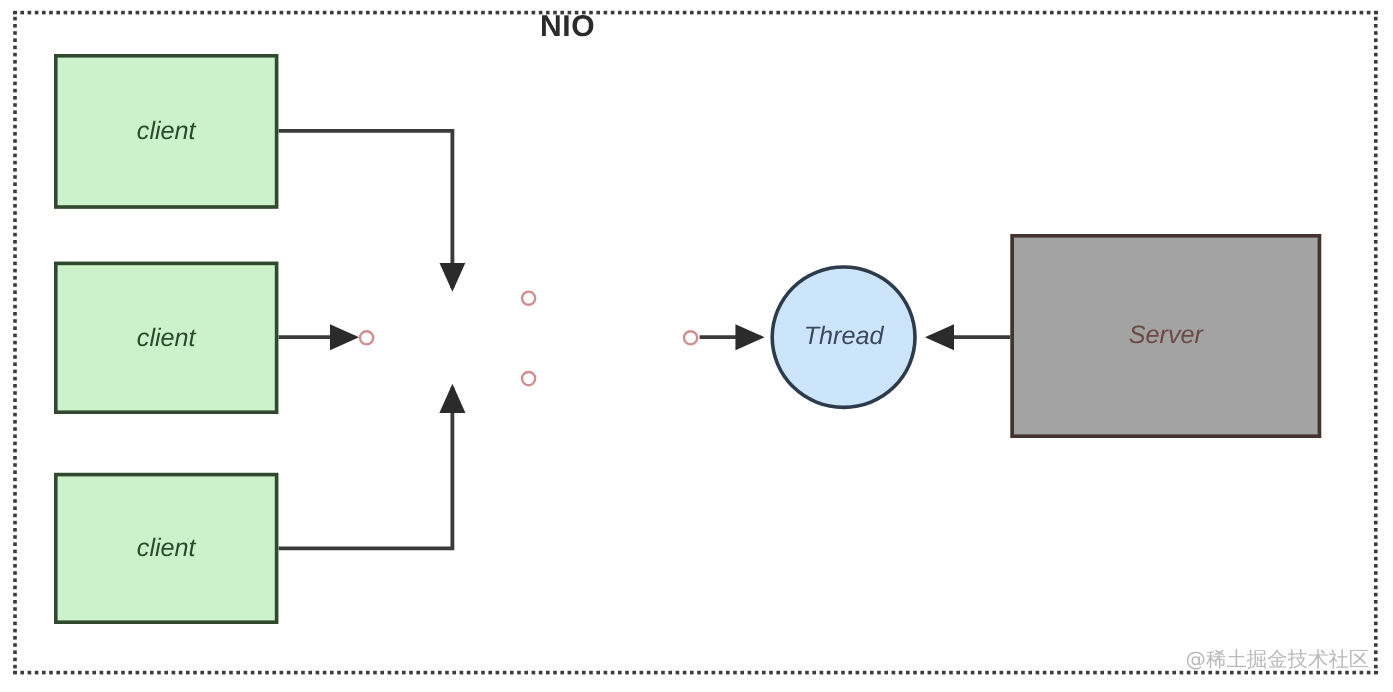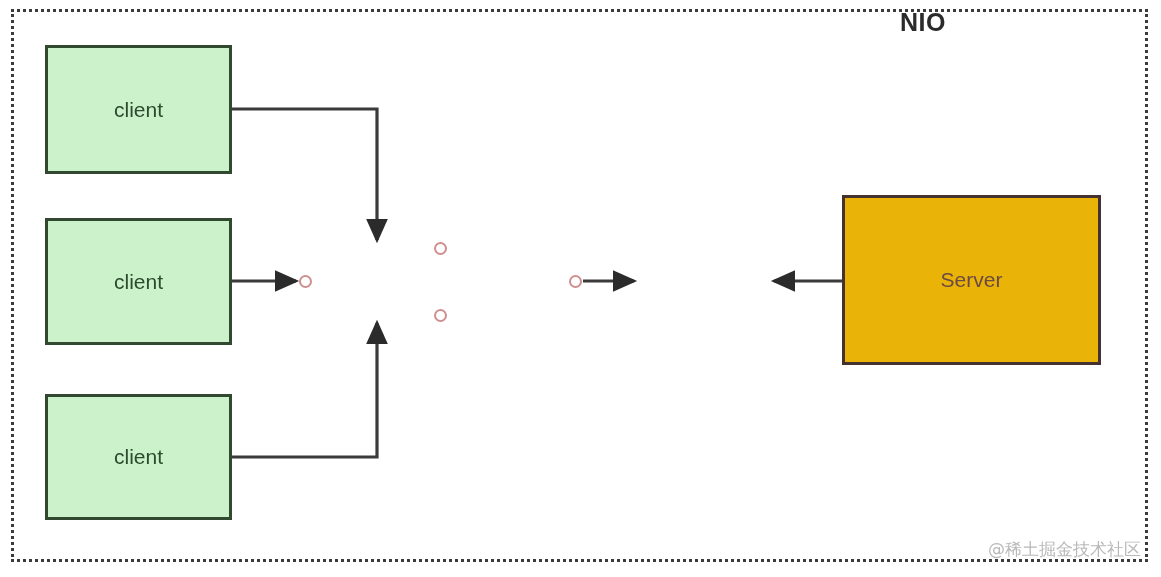--- a/index.html
+++ b/index.html
@@ -26,34 +26,35 @@
     height: 553px;
     border: 3px dotted #3b3b3b;
     box-sizing: border-box;
     background: transparent;
   }
   #diagram-title {
     position: absolute;
     left: 0;
     top: 8px;
     width: 946px;
-    text-align: right;
+    text-align: center;
     font-size: 25px;
     font-weight: bold;
     color: #2b2b2b;
     letter-spacing: 0.5px;
   }
   
   .node {
     position: absolute;
     box-sizing: border-box;
     display: flex;
     align-items: center;
     justify-content: center;
     text-align: right;
+    font-style: italic;
   }
   .client-node {
     background: #ccf2cc;
     border: 3px solid #31492f;
     color: #2c4a2c;
     font-size: 21px;
   }
   .selector-node {
     background: #faf6cc;
     border: 3px solid #4a4723;
@@ -62,21 +63,21 @@
     white-space: nowrap;
   }
   .thread-node {
     background: #cce5fb;
     border: 3px solid #2d3b4d;
     border-radius: 50%;
     color: #3e4a5c;
     font-size: 21px;
   }
   .server-node {
-    background: #eab308;
+    background: #a3a3a3;
     border: 3px solid #43322f;
     color: #6b4a44;
     font-size: 21px;
   }
   
   .handle {
     position: absolute;
     width: 13px;
     height: 13px;
     border-radius: 50%;
@@ -144,20 +145,23 @@
   <div class="node client-node" style="left:45px; top:394px; width:187px; height:126px;">
     <span>client</span>
   </div>
 
 
   <div class="handle" style="left:434px; top:242px;"></div>
   <div class="handle" style="left:434px; top:309px;"></div>
   <div class="handle" style="left:299px; top:275px;"></div>
   <div class="handle" style="left:569px; top:275px;"></div>
 
+  <div class="node thread-node" style="left:642px; top:221px; width:122px; height:120px;">
+    <span>Thread</span>
+  </div>
 
   <div class="node server-node" style="left:842px; top:195px; width:259px; height:170px;">
     <span>Server</span>
   </div>
 
   <div id="watermark">@稀土掘金技术社区</div>
 
 </div>
 
 </body></html>

